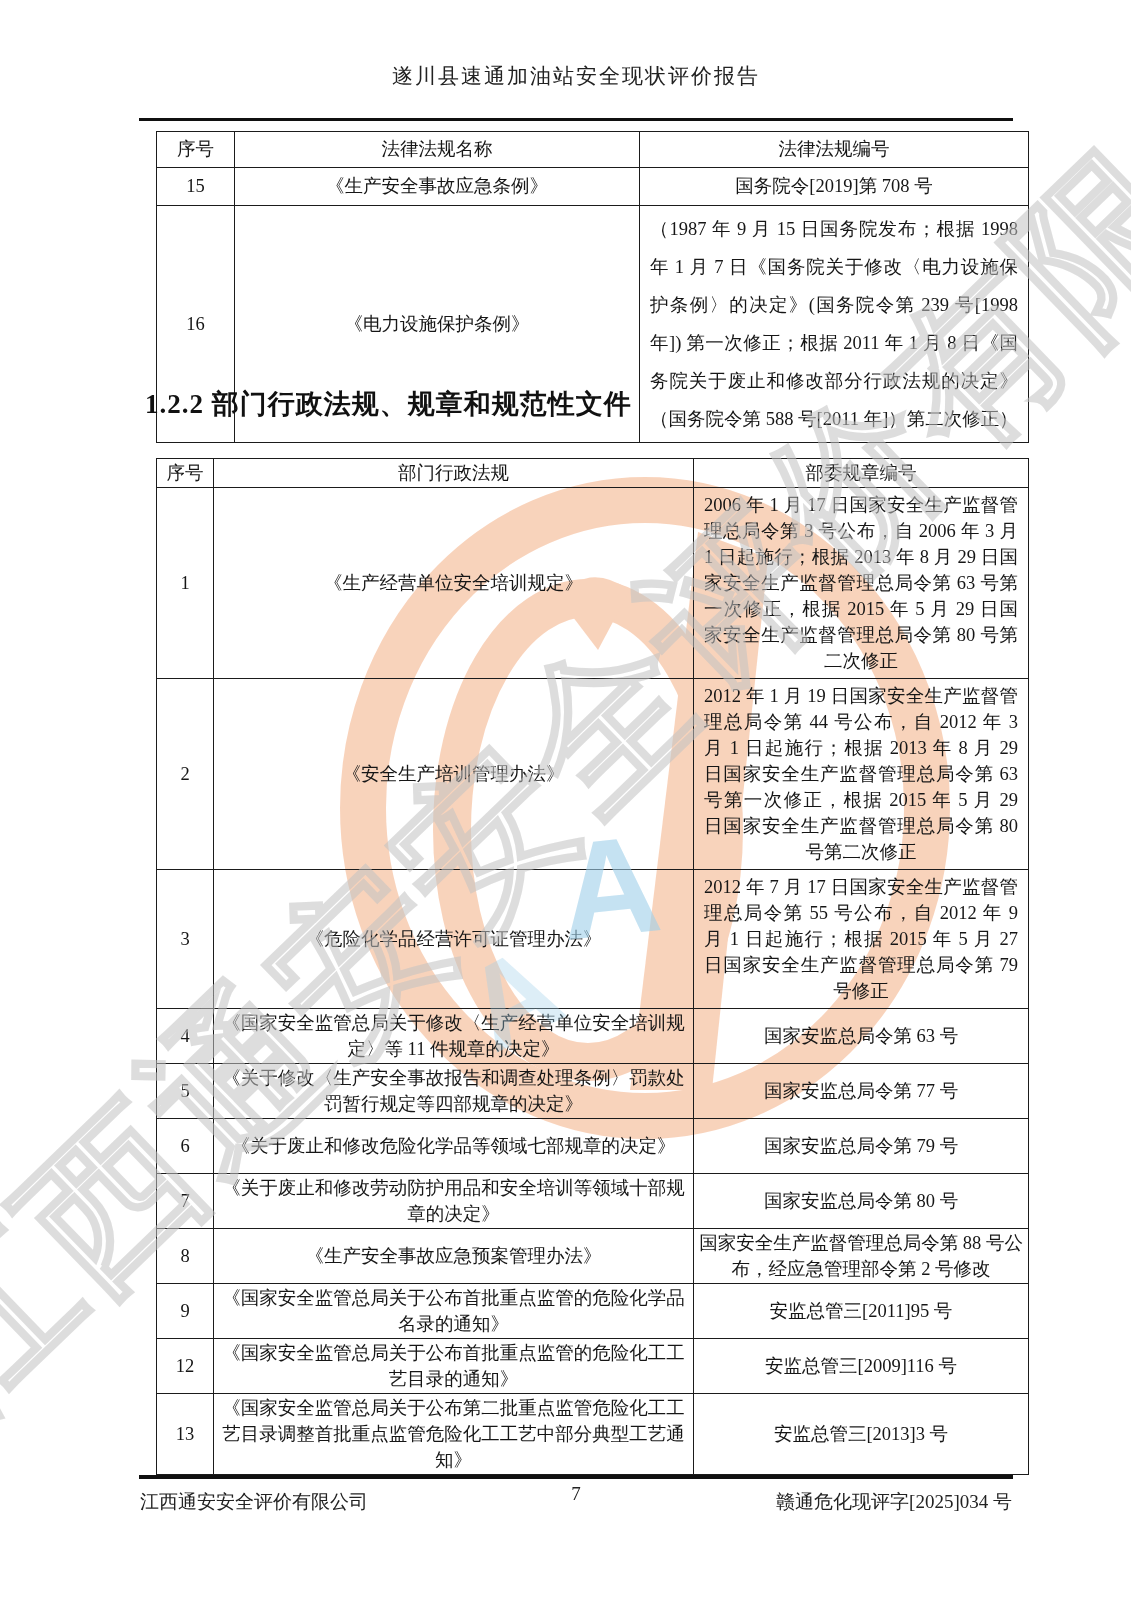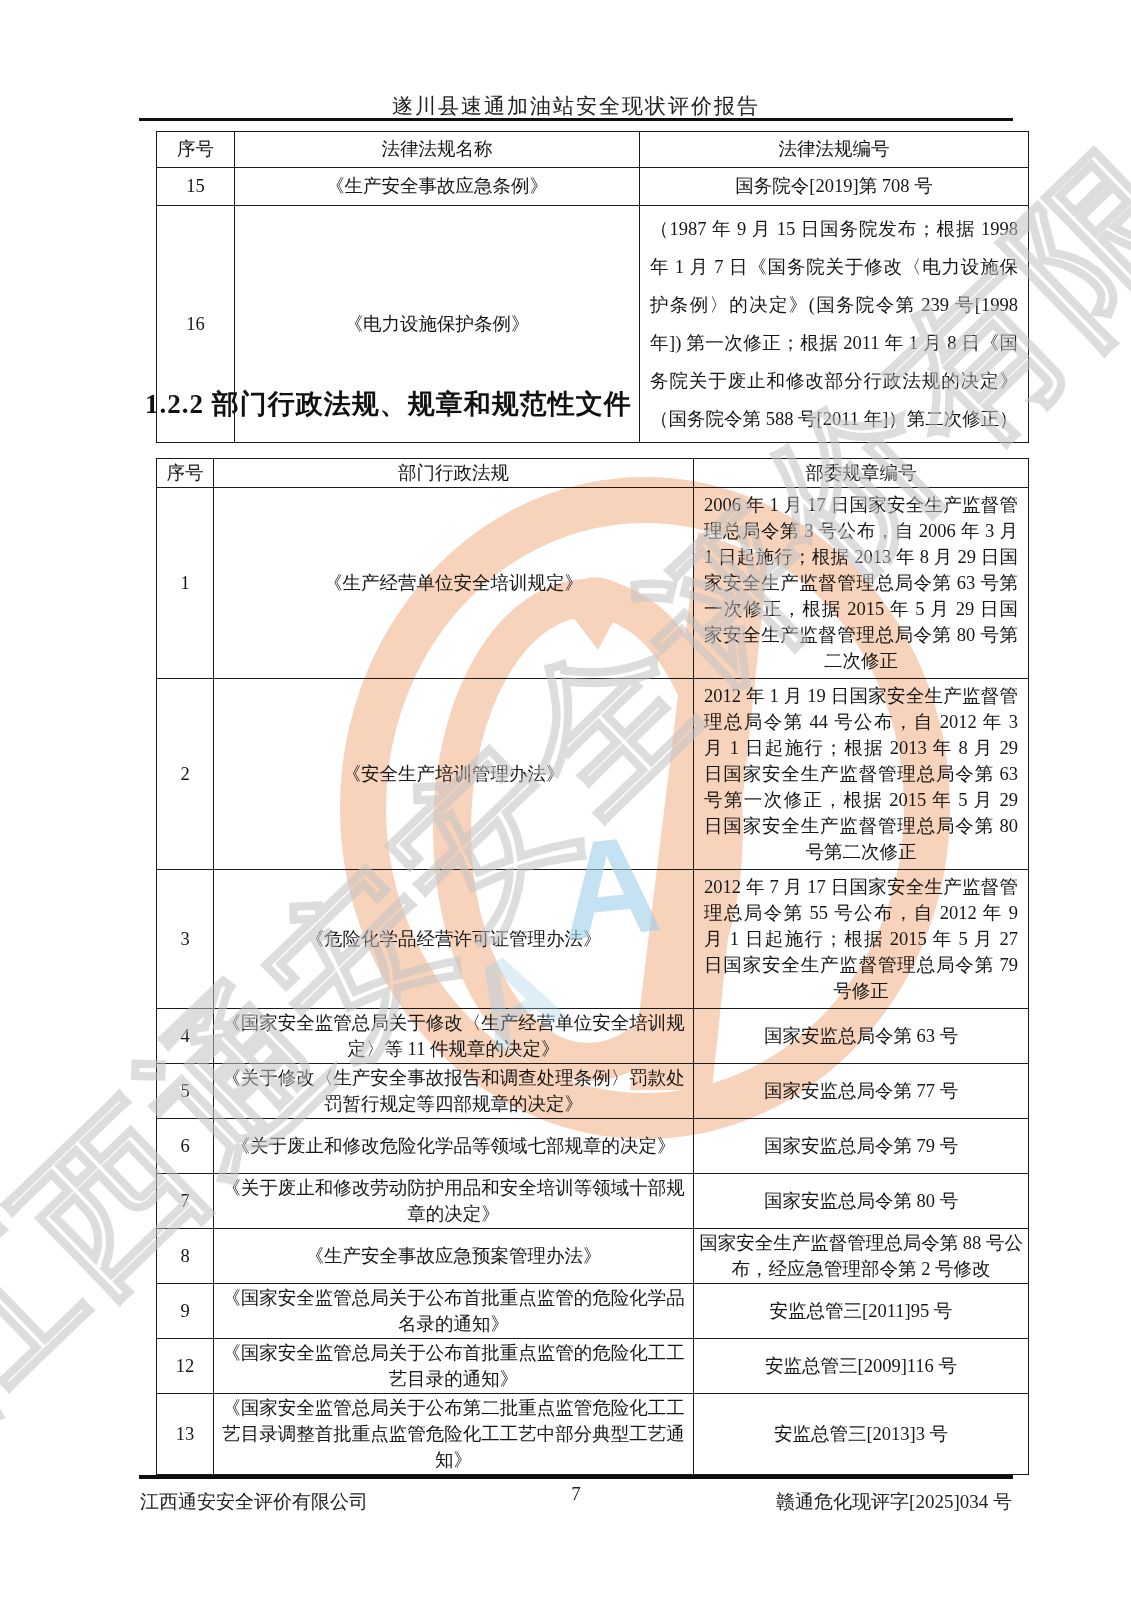--- a/index.html
+++ b/index.html
@@ -3,21 +3,21 @@
 <meta charset="utf-8">
 <style>
   html,body{margin:0;padding:0;background:#888;}
   .page{
     position:relative;width:1131px;height:1600px;margin:0 auto;
     background:#ffffff;overflow:hidden;
     font-family:"Liberation Serif","DejaVu Serif",serif;color:#1a1a1a;
   }
   
   .doc-title{
-    position:absolute;top:92px;left:140px;width:872px;
+    position:absolute;top:62px;left:140px;width:872px;
     text-align:center;font-size:21px;letter-spacing:2px;color:#222;
   }
   .rule{position:absolute;left:139px;width:874px;background:#101010;}
   .rule-top{top:118px;height:3px;}
   .rule-bottom{top:1475px;height:4px;}
   
   table{border-collapse:collapse;table-layout:fixed;position:absolute;left:140px;width:872px;margin-left:16px;}
   .t1{top:131px;}
   .t2{top:458px;}
   th,td{

